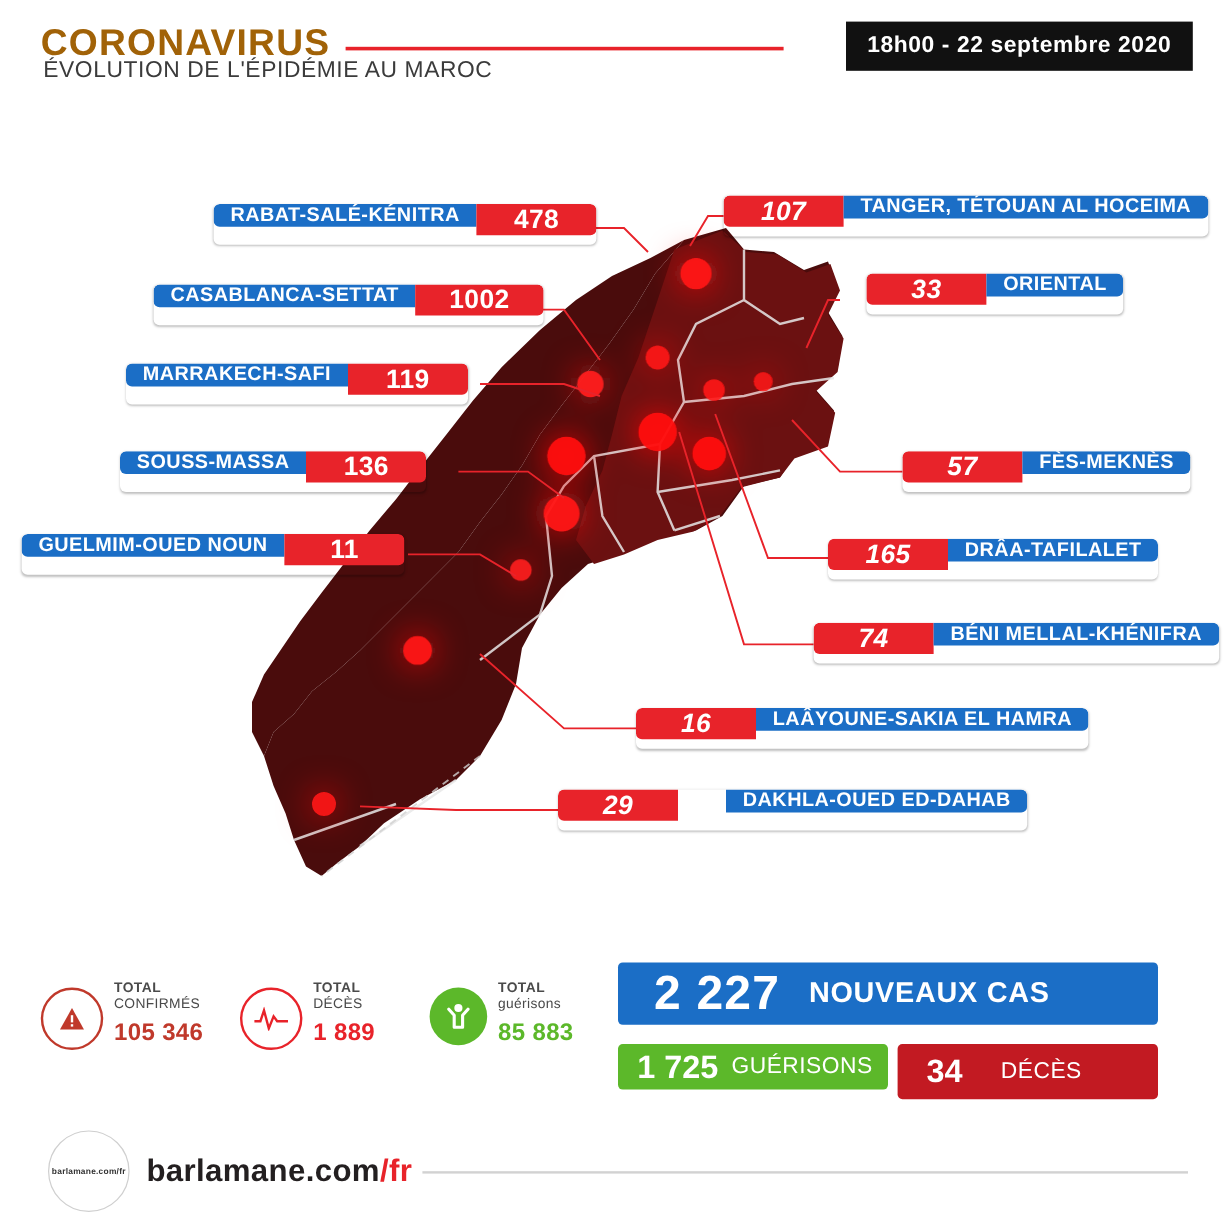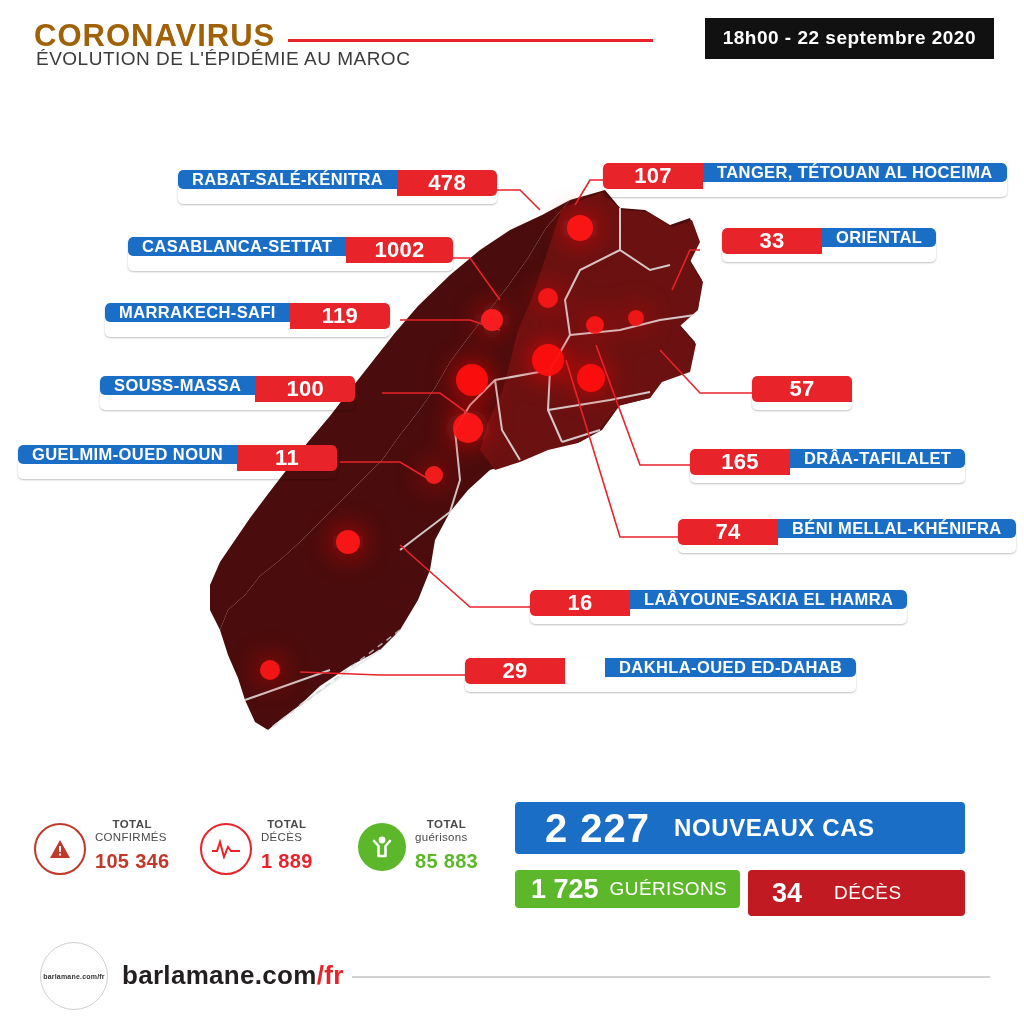--- a/index.html
+++ b/index.html
@@ -45,36 +45,36 @@
     background:#1b6ec6;color:#ffffff;
     font-size:16.5px;font-weight:bold;letter-spacing:.4px;
     display:flex;align-items:center;padding:0 14px;
   }
   .pill .val{
     background:#e8232a;color:#ffffff;
     font-size:22px;font-weight:bold;letter-spacing:.3px;
     display:flex;align-items:center;justify-content:center;padding:0 28px;
     min-width:44px;
   }
-  .pill.val-left .val{border-radius:5px 0 0 5px;}
+  .pill.val-left .val{border-radius:5px 0 0 5px;font-style:italic;}
   .pill.val-left .name{border-radius:0 5px 5px 0;}
   .pill.val-right .name{border-radius:5px 0 0 5px;}
   .pill.val-right .val{border-radius:0 5px 5px 0;}
   
   #connectors{position:absolute;left:0;top:0;width:1024px;height:1024px;pointer-events:none;}
   
   #stats{position:absolute;left:28px;top:808px;width:470px;height:105px;}
   .stat{position:absolute;top:10px;display:flex;align-items:flex-start;}
   .stat .circle{
     width:48px;height:48px;border-radius:50%;
     display:flex;align-items:center;justify-content:center;
     margin-top:5px;
   }
   .stat .txt{margin-left:9px;}
-  .stat .lab1{font-size:11.5px;font-weight:bold;color:#4a4a4a;letter-spacing:.4px;line-height:13px;text-align:center;}
+  .stat .lab1{font-size:11.5px;font-weight:bold;color:#4a4a4a;letter-spacing:.4px;line-height:13px;}
   .stat .lab2{font-size:11.5px;font-weight:normal;color:#4a4a4a;letter-spacing:.3px;line-height:13px;}
   .stat .num{font-size:20px;font-weight:bold;margin-top:6px;letter-spacing:.3px;}
   
   #banner-new{
     position:absolute;left:515px;top:802px;width:450px;height:52px;
     background:#1b6ec6;border-radius:4px;display:flex;align-items:center;
   }
   #banner-new .n{color:#ffffff;font-size:40px;font-weight:bold;margin-left:30px;letter-spacing:1px;}
   #banner-new .l{color:#ffffff;font-size:24px;font-weight:bold;margin-left:24px;letter-spacing:.6px;}
   #banner-heal{
@@ -204,37 +204,38 @@
 <div class="pill val-right" style="left:128px;top:237px;">
   <div class="name">CASABLANCA-SETTAT</div>
   <div class="val">1002</div>
 </div>
 <div class="pill val-right" style="left:105px;top:303px;">
   <div class="name">MARRAKECH-SAFI</div>
   <div class="val">119</div>
 </div>
 <div class="pill val-right" style="left:100px;top:376px;">
   <div class="name">SOUSS-MASSA</div>
-  <div class="val">100</div>
+  <div class="val">136</div>
 </div>
 <div class="pill val-right" style="left:18px;top:445px;">
   <div class="name">GUELMIM-OUED NOUN</div>
   <div class="val">11</div>
 </div>
 
 <div class="pill val-left" style="left:603px;top:163px;">
   <div class="val">107</div>
   <div class="name">TANGER, TÉTOUAN AL HOCEIMA</div>
 </div>
 <div class="pill val-left" style="left:722px;top:228px;">
   <div class="val">33</div>
   <div class="name">ORIENTAL</div>
 </div>
 <div class="pill val-left" style="left:752px;top:376px;">
   <div class="val">57</div>
+  <div class="name">FÈS-MEKNÈS</div>
 </div>
 <div class="pill val-left" style="left:690px;top:449px;">
   <div class="val">165</div>
   <div class="name">DRÂA-TAFILALET</div>
 </div>
 <div class="pill val-left" style="left:678px;top:519px;">
   <div class="val">74</div>
   <div class="name">BÉNI MELLAL-KHÉNIFRA</div>
 </div>
 <div class="pill val-left" style="left:530px;top:590px;">

